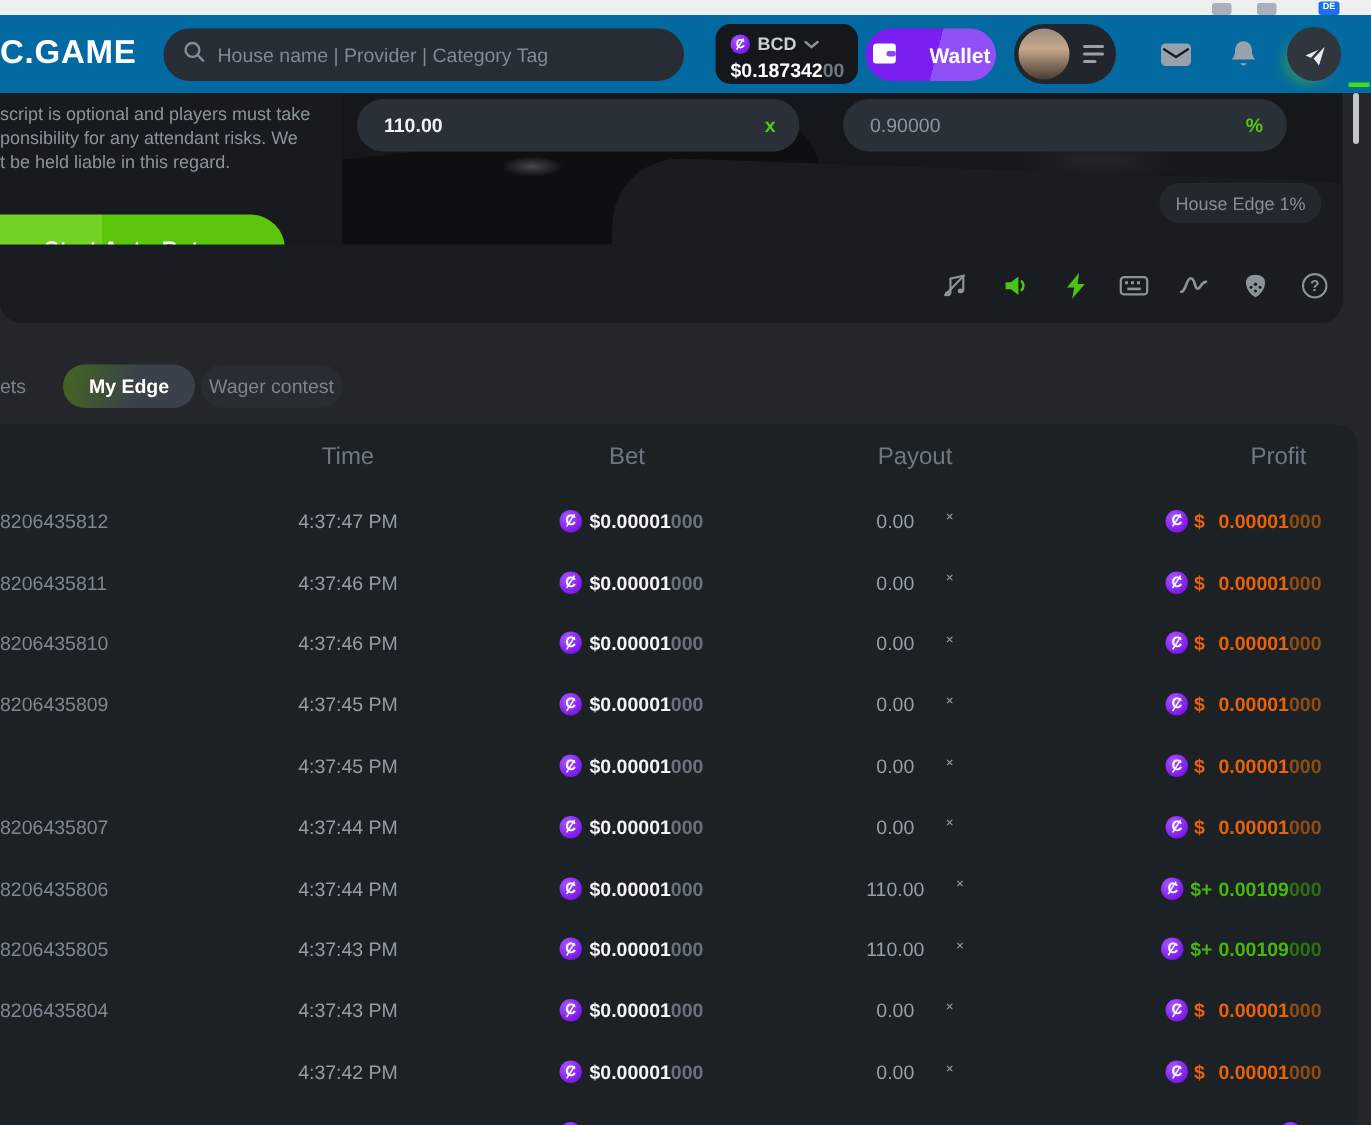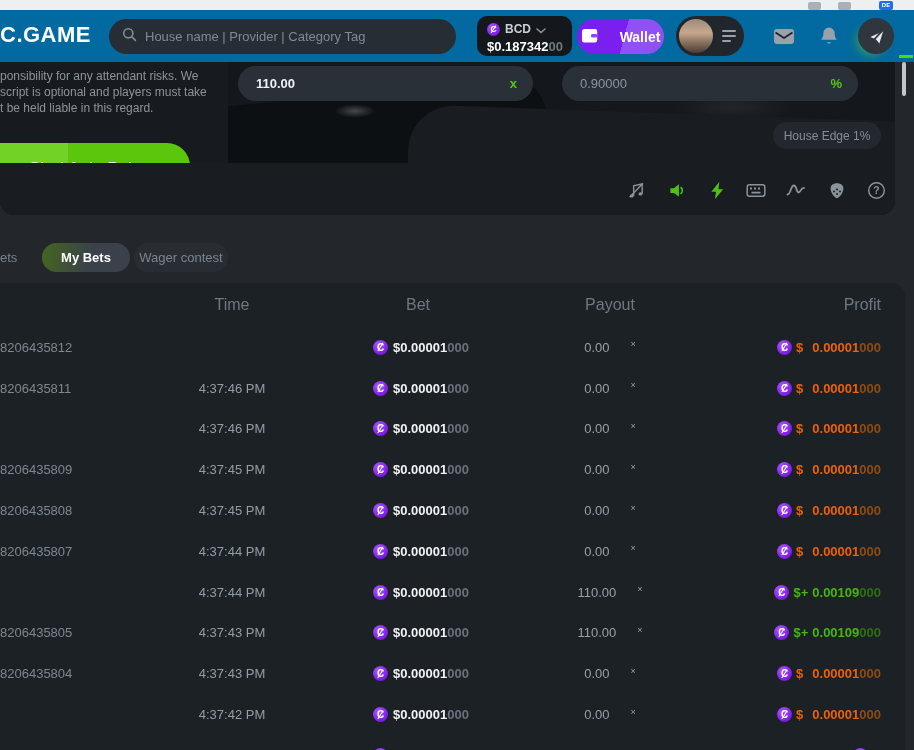--- a/index.html
+++ b/index.html
@@ -76,21 +76,21 @@
     background:#282d33; color:#7b858f; font-size:13px;
     display:flex; align-items:center; justify-content:center; cursor:pointer; }
   
   .table-card { position:absolute; left:0; top:283px; width:905px; height:467px; background:#1c2126;
     border-radius:0 14px 0 0; overflow:hidden; }
   .thead { position:absolute; left:0; top:13px; right:0; height:16px; color:#6e7883; font-size:16px; }
   .th { position:absolute; }
   .th-time { left:152px; width:160px; text-align:center; }
   .th-bet { left:358px; width:120px; text-align:center; }
   .th-payout { left:540px; width:140px; text-align:center; }
-  .th-profit { right:24px;margin-left:28px; }
+  .th-profit { right:34px;margin-left:28px; }
   .tbody { position:absolute; left:0; top:44px; right:0; }
   .trow { position:relative; height:40.8px; }
   .trow > span { position:absolute; top:0; height:100%; display:flex; align-items:center; }
   .c-id { left:0; color:#7d8792; font-size:13px; }
   .c-time { left:152px; width:160px; justify-content:center; color:#939da7; font-size:13px; }
   .c-bet { left:373px; gap:5px; font-size:13px; font-weight:bold; }
   .bet-main { color:#f1f3f5; }
   .bet-dim { color:#69727c; }
   .c-payout { left:540px; width:140px; justify-content:center; color:#96a0aa; font-size:13px;gap:20px; }
   .xmark { font-size:9px; margin-left:1px; transform:translateY(-3px); }
@@ -190,22 +190,22 @@
 
   <div class="game-panel">
     <div class="canvas">
       <div class="hill-a"></div>
       <div class="rock-2"></div>
       <div class="hill-b"></div>
       <div class="rock-1"></div>
     </div>
 
     <div class="disclaimer">
+      <div>script is optional and players must take</div>
       <div>ponsibility for any attendant risks. We</div>
-      <div>script is optional and players must take</div>
       <div>t be held liable in this regard.</div>
     </div>
 
     <div class="field field-1">
       <span class="field-val">110.00</span>
       <span class="field-suffix">x</span>
     </div>
     <div class="field field-2">
       <span class="field-val">0.90000</span>
       <span class="field-suffix">%</span>
@@ -264,33 +264,34 @@
             <text x="10" y="14" text-anchor="middle" font-size="11" font-weight="bold" fill="#8b939b" font-family="Liberation Sans, sans-serif">?</text>
           </svg>
       </span>
     </div>
   </div>
 
   <div class="green-seg"></div>
   <div class="scroll-thumb"></div>
 
   <span class="tab-cut">ets</span>
-  <span class="tab-active">My Bets</span>
+  <span class="tab-active">My Edge</span>
   <span class="tab-wager">Wager contest</span>
 
   <div class="table-card">
     <div class="thead">
       <span class="th th-time">Time</span>
       <span class="th th-bet">Bet</span>
       <span class="th th-payout">Payout</span>
       <span class="th th-profit">Profit</span>
     </div>
     <div class="tbody">
   <div class="trow loss">
     <span class="c-id">8206435812</span>
+    <span class="c-time">4:37:47 PM</span>
     <span class="c-bet">
       <span class="coin">C</span>
       <span><b class="bet-main">$0.00001</b><b class="bet-dim">000</b></span>
     </span>
     <span class="c-payout">
       <span class="pv">0.00</span>
             <span class="xmark">×</span>
     </span>
     <span class="c-profit">
       <span class="coin">C</span>
@@ -311,20 +312,21 @@
             <span class="xmark">×</span>
     </span>
     <span class="c-profit">
       <span class="coin">C</span>
       <b class="p-sign">$</b>
             <span><b class="p-main">0.00001</b><b class="p-dim">000</b></span>
     </span>
   </div>
 
   <div class="trow loss">
+    <span class="c-id">8206435810</span>
     <span class="c-time">4:37:46 PM</span>
     <span class="c-bet">
       <span class="coin">C</span>
       <span><b class="bet-main">$0.00001</b><b class="bet-dim">000</b></span>
     </span>
     <span class="c-payout">
       <span class="pv">0.00</span>
             <span class="xmark">×</span>
     </span>
     <span class="c-profit">
@@ -346,21 +348,20 @@
             <span class="xmark">×</span>
     </span>
     <span class="c-profit">
       <span class="coin">C</span>
       <b class="p-sign">$</b>
             <span><b class="p-main">0.00001</b><b class="p-dim">000</b></span>
     </span>
   </div>
 
   <div class="trow loss">
-    <span class="c-id">8206435808</span>
     <span class="c-time">4:37:45 PM</span>
     <span class="c-bet">
       <span class="coin">C</span>
       <span><b class="bet-main">$0.00001</b><b class="bet-dim">000</b></span>
     </span>
     <span class="c-payout">
       <span class="pv">0.00</span>
             <span class="xmark">×</span>
     </span>
     <span class="c-profit">
@@ -382,20 +383,21 @@
             <span class="xmark">×</span>
     </span>
     <span class="c-profit">
       <span class="coin">C</span>
       <b class="p-sign">$</b>
             <span><b class="p-main">0.00001</b><b class="p-dim">000</b></span>
     </span>
   </div>
 
   <div class="trow win">
+    <span class="c-id">8206435806</span>
     <span class="c-time">4:37:44 PM</span>
     <span class="c-bet">
       <span class="coin">C</span>
       <span><b class="bet-main">$0.00001</b><b class="bet-dim">000</b></span>
     </span>
     <span class="c-payout">
       <span class="pv">110.00</span>
             <span class="xmark">×</span>
     </span>
     <span class="c-profit">

